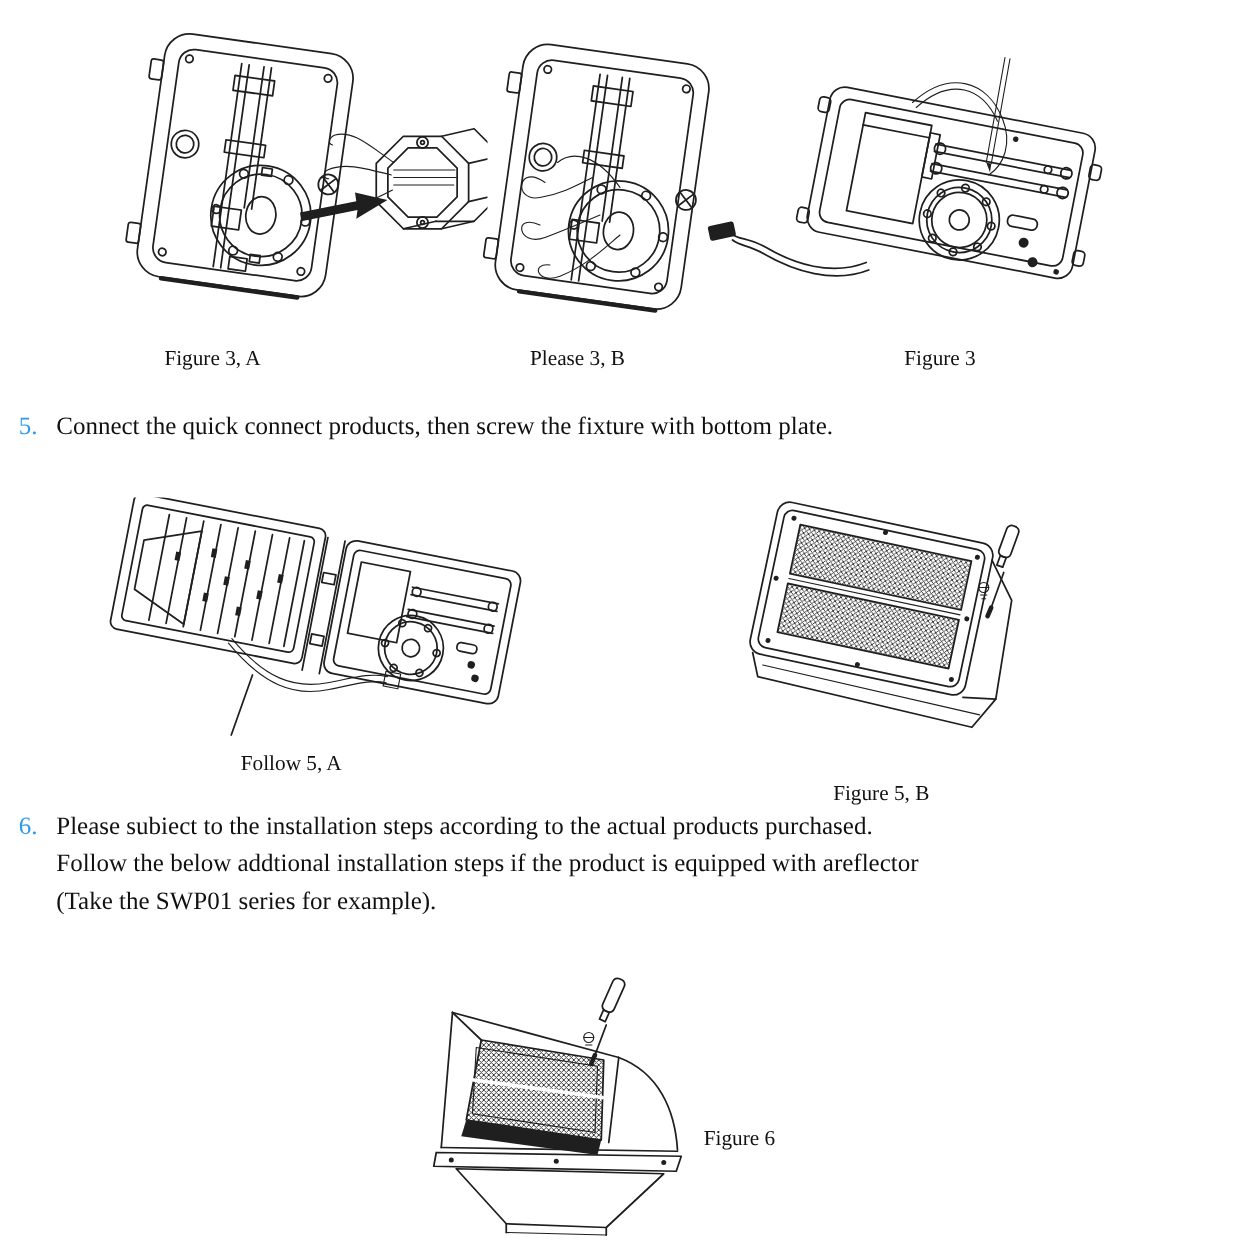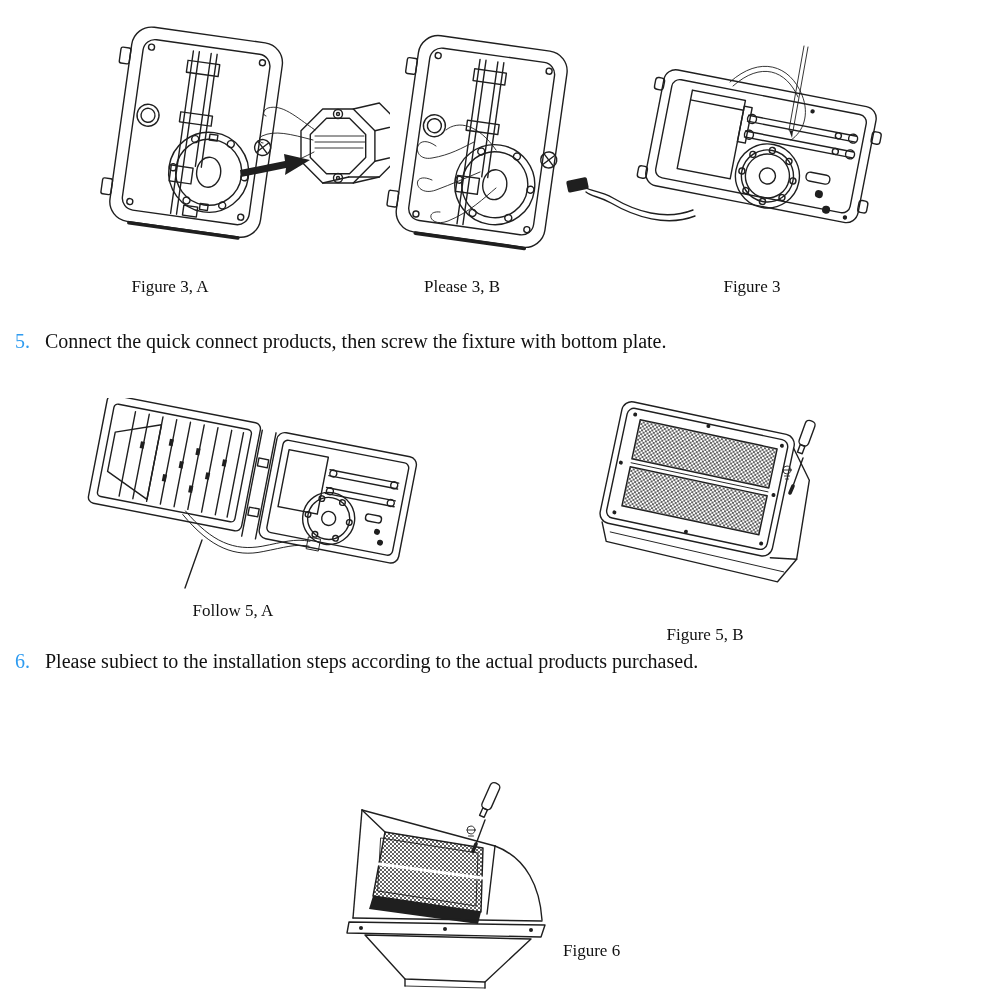--- a/index.html
+++ b/index.html
@@ -326,20 +326,25 @@
   <div class="caption" style="left:233px;top:601px;">Follow 5, A</div>
   <div class="caption" style="left:705px;top:601px;margin-top:24px;">Figure 5, B</div>
 
   <div class="step" style="left:15px;top:646px;">
     <div class="row">
       <span class="num">6.</span>
       <span class="lines">Please subiect to the installation steps according to the actual products purchased.</span>
     </div>
     <div class="row">
       <span class="num"></span>
+      <span class="lines">Follow the below addtional installation steps if the product is equipped with areflector</span>
+    </div>
+    <div class="row">
+      <span class="num"></span>
+      <span class="lines">(Take the SWP01 series for example).</span>
     </div>
   </div>
 
   <svg class="fig art" style="left:335px;top:772px;" width="312" height="226" viewBox="0 0 312 226">
     <defs>
       <pattern id="hatchC" width="4" height="4" patternUnits="userSpaceOnUse">
         <path d="M0 4 L4 0 M0 0 L4 4" stroke="#3a3a3a" stroke-width="0.8"></path>
       </pattern>
     </defs>
     <g>
@@ -374,15 +379,15 @@
       <line x1="150" y1="48" x2="141" y2="72"></line>
       <line x1="141" y1="72" x2="138" y2="79" class="thick"></line>
       <g class="thin">
         <circle cx="136" cy="58" r="4"></circle>
         <line x1="132" y1="58" x2="140" y2="58"></line>
         <line x1="133.5" y1="64" x2="138.5" y2="64"></line>
       </g>
     </g>
   </svg>
 
-  <div class="caption left-anchored" style="left:563px;top:901px;margin-top:40px;">Figure 6</div>
+  <div class="caption left-anchored" style="left:563px;top:901px;">Figure 6</div>
 
 </div>
 
 </body></html>

